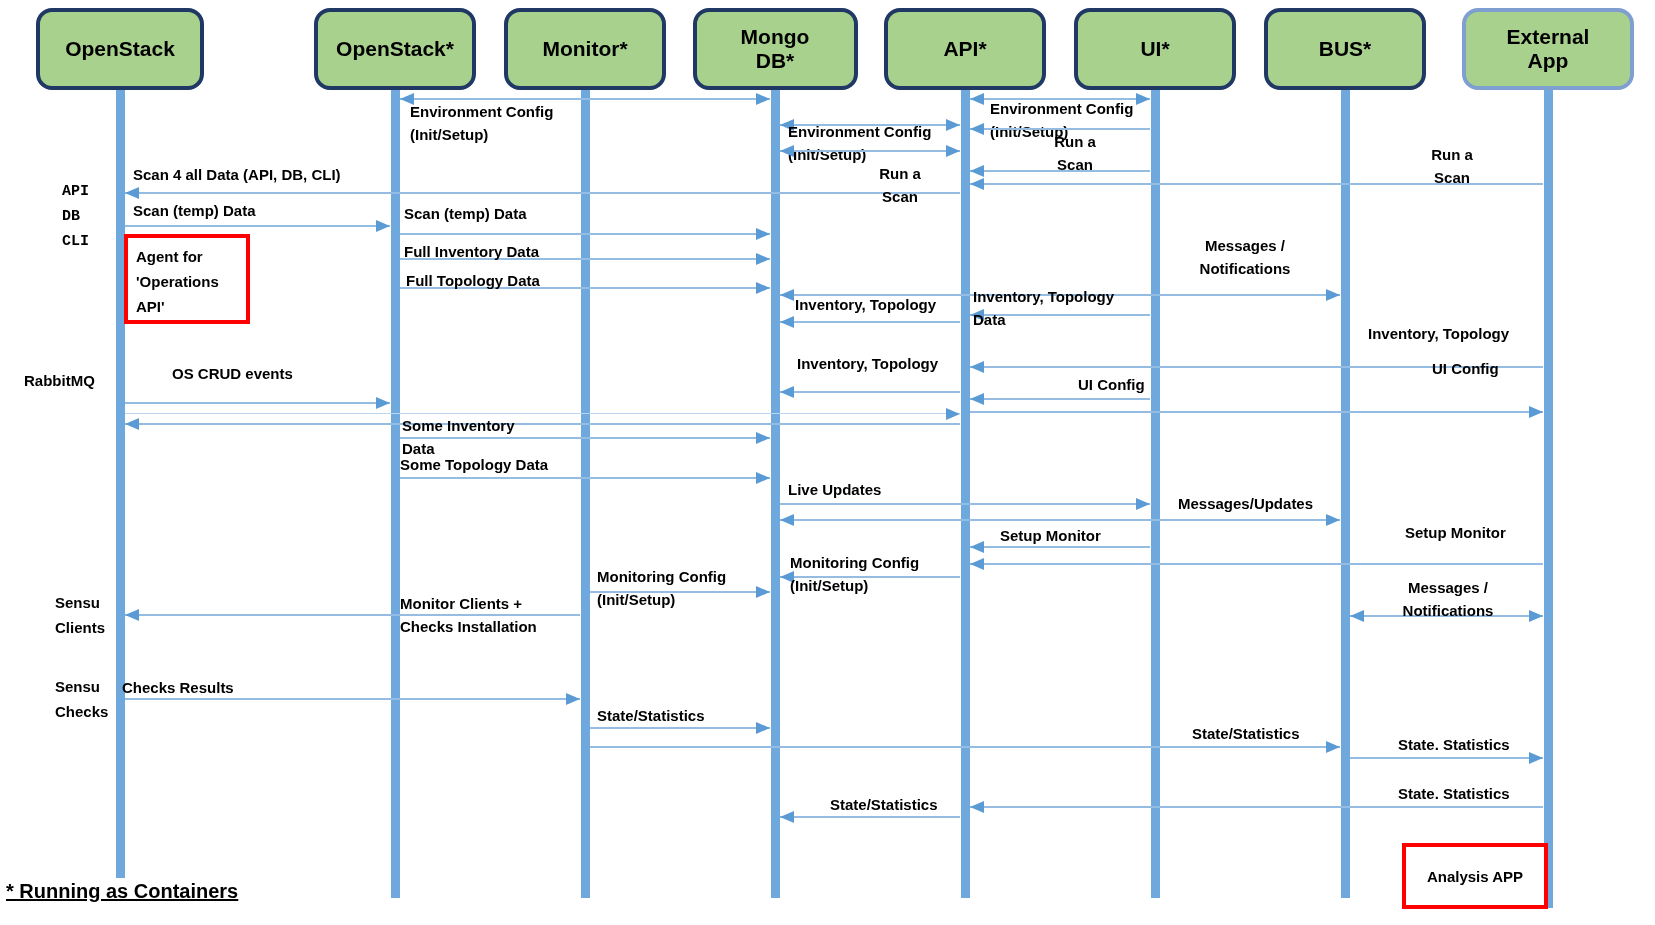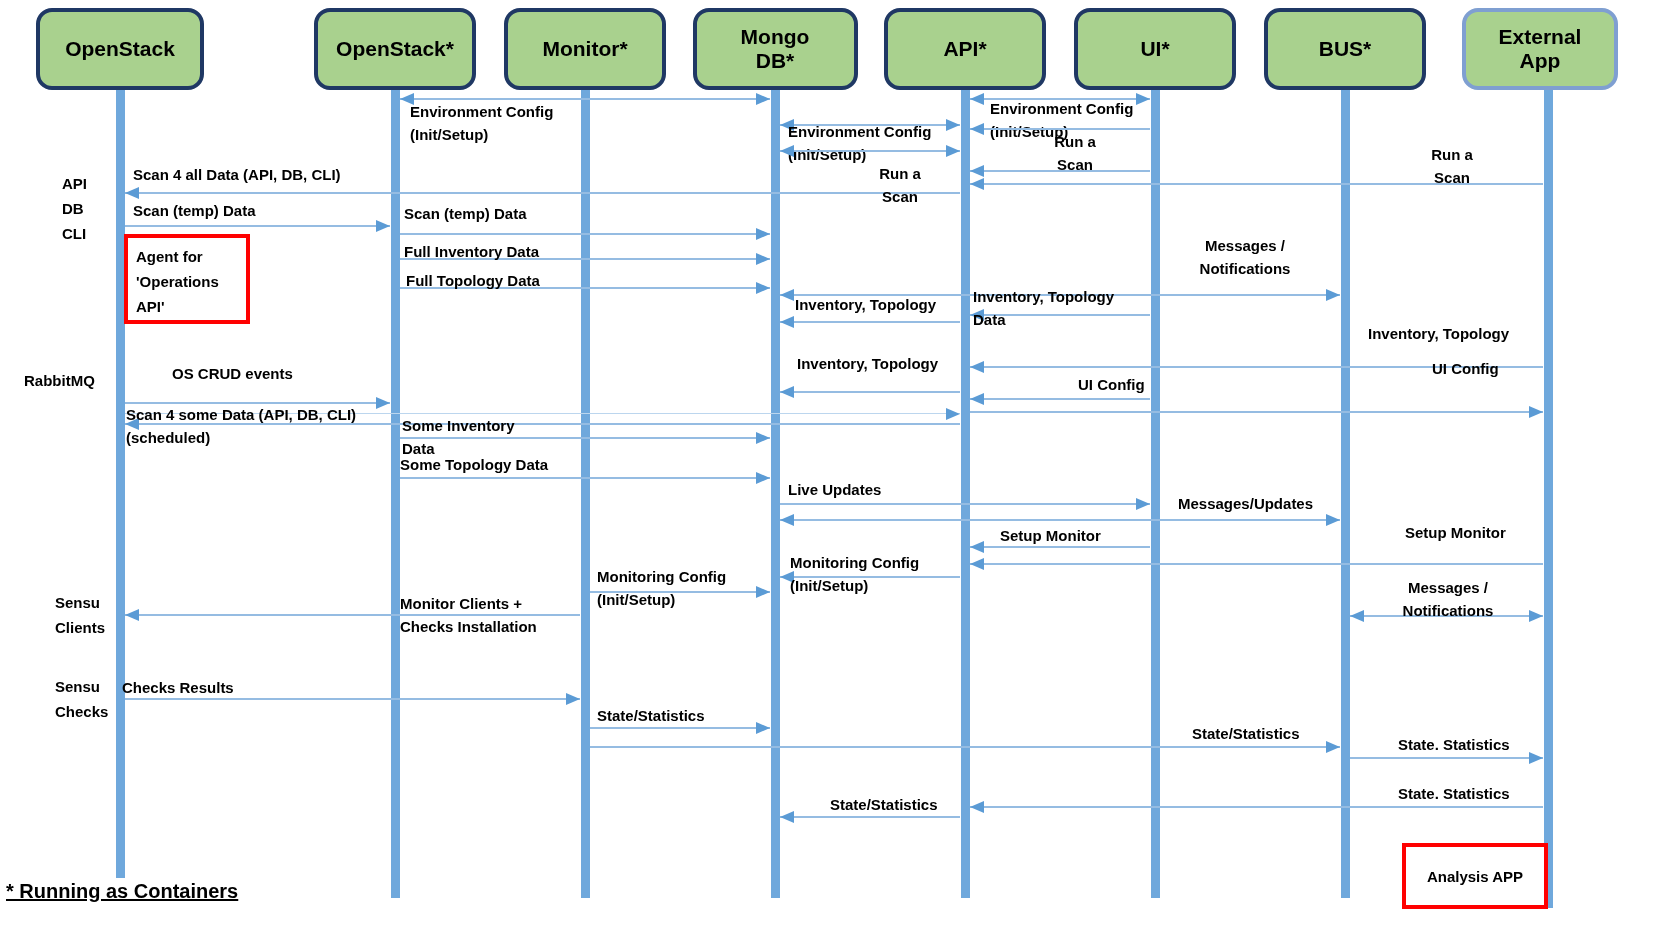--- a/index.html
+++ b/index.html
@@ -40,21 +40,21 @@
     <div class="bar" style="left: 580.5px; top: 90px; height: 808px;"></div>
     <div class="hdr" style="left: 692.5px; width: 165px;">Mongo
 DB*</div>
     <div class="bar" style="left: 770.5px; top: 90px; height: 808px;"></div>
     <div class="hdr" style="left: 884px; width: 162px;">API*</div>
     <div class="bar" style="left: 960.5px; top: 90px; height: 808px;"></div>
     <div class="hdr" style="left: 1074px; width: 162px;">UI*</div>
     <div class="bar" style="left: 1150.5px; top: 90px; height: 808px;"></div>
     <div class="hdr" style="left: 1264px; width: 162px;">BUS*</div>
     <div class="bar" style="left: 1340.5px; top: 90px; height: 808px;"></div>
-    <div class="hdr" style="left: 1462px; width: 156px; border-color: rgb(127, 159, 209);">External
+    <div class="hdr" style="left: 1462px; width: 172px; border-color: rgb(127, 159, 209);">External
 App</div>
     <div class="bar" style="left: 1543.5px; top: 90px; height: 818px;"></div>
     <div class="mline" style="left: 400px; width: 370px; top: 98px;"></div>
     <div class="head hl" style="left: 400px; top: 93px;"></div>
     <div class="head hr" style="left: 756px; top: 93px;"></div>
     <div class="mlabel" style="left: 410px; top: 100px;">Environment Config
 (Init/Setup)</div>
     <div class="mline" style="left: 970px; width: 180px; top: 98px;"></div>
     <div class="head hl" style="left: 970px; top: 93px;"></div>
     <div class="head hr" style="left: 1136px; top: 93px;"></div>
@@ -117,22 +117,20 @@
     <div class="mline" style="left: 970px; width: 573px; top: 411px;"></div>
     <div class="head hr" style="left: 1529px; top: 406px;"></div>
     <div class="mlabel" style="left: 1432px; top: 357px;">UI Config</div>
     <div class="mline" style="left: 125px; width: 265px; top: 402px;"></div>
     <div class="head hr" style="left: 376px; top: 397px;"></div>
     <div class="mlabel" style="left: 172px; top: 362px;">OS CRUD events</div>
     <div class="mline light" style="left: 125px; width: 835px; top: 413px;"></div>
     <div class="head hr" style="left: 946px; top: 408px;"></div>
     <div class="mline" style="left: 125px; width: 835px; top: 423px;"></div>
     <div class="head hl" style="left: 125px; top: 418px;"></div>
-    <div class="mlabel" style="left: 126px; top: 403px;">Scan 4 some Data (API, DB, CLI)
-(scheduled)</div>
     <div class="mline" style="left: 400px; width: 370px; top: 437px;"></div>
     <div class="head hr" style="left: 756px; top: 432px;"></div>
     <div class="mlabel" style="left: 402px; top: 414px;">Some Inventory
 Data</div>
     <div class="mline" style="left: 400px; width: 370px; top: 477px;"></div>
     <div class="head hr" style="left: 756px; top: 472px;"></div>
     <div class="mlabel" style="left: 400px; top: 453px;">Some Topology  Data</div>
     <div class="mline" style="left: 780px; width: 370px; top: 503px;"></div>
     <div class="head hr" style="left: 1136px; top: 498px;"></div>
     <div class="mlabel" style="left: 788px; top: 478px;">Live Updates</div>
@@ -176,21 +174,21 @@
     <div class="head hr" style="left: 1529px; top: 752px;"></div>
     <div class="mlabel" style="left: 1398px; top: 733px;">State. Statistics</div>
     <div class="mline" style="left: 970px; width: 573px; top: 806px;"></div>
     <div class="head hl" style="left: 970px; top: 801px;"></div>
     <div class="mlabel" style="left: 1398px; top: 782px;">State. Statistics</div>
     <div class="mline" style="left: 780px; width: 180px; top: 816px;"></div>
     <div class="head hl" style="left: 780px; top: 811px;"></div>
     <div class="mlabel" style="left: 830px; top: 793px;">State/Statistics</div>
     <div class="fnote mlabel center" style="left: 900px; top: 162px;">Run a
 Scan</div>
-    <div class="sidenote" style="left: 62px; top: 171px;">API
+    <div class="sidenote" style="left: 62px; top: 179px; font-family: Liberation Mono, monospace;">API
 DB
 CLI</div>
     <div class="sidenote" style="left: 24px; top: 368px;">RabbitMQ</div>
     <div class="sidenote" style="left: 55px; top: 590px;">Sensu
 Clients</div>
     <div class="sidenote" style="left: 55px; top: 674px;">Sensu
 Checks</div>
     <div class="redbox" style="left: 124px; top: 234px; width: 126px; height: 90px;">Agent for
 'Operations
  API'</div>

